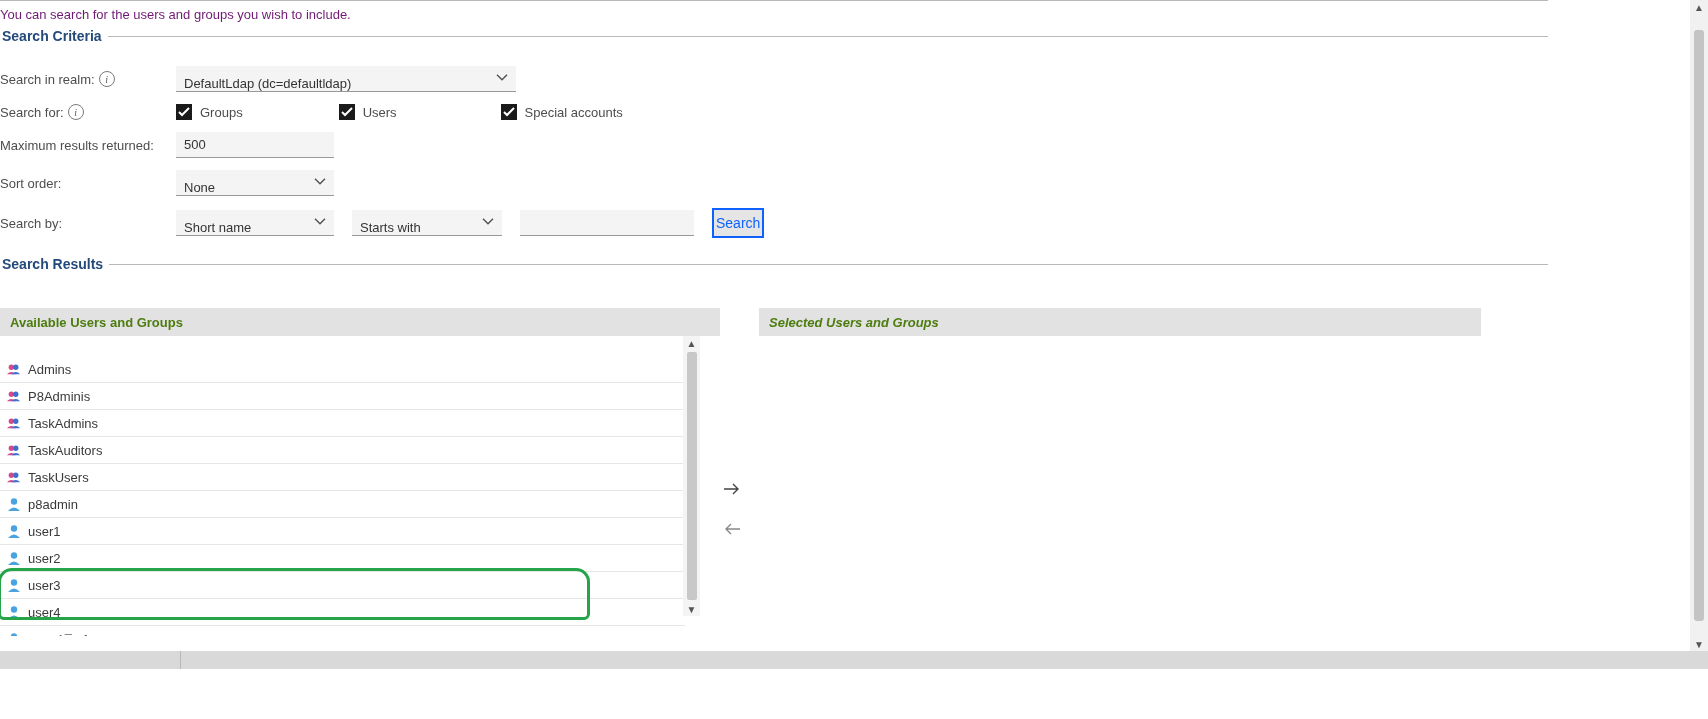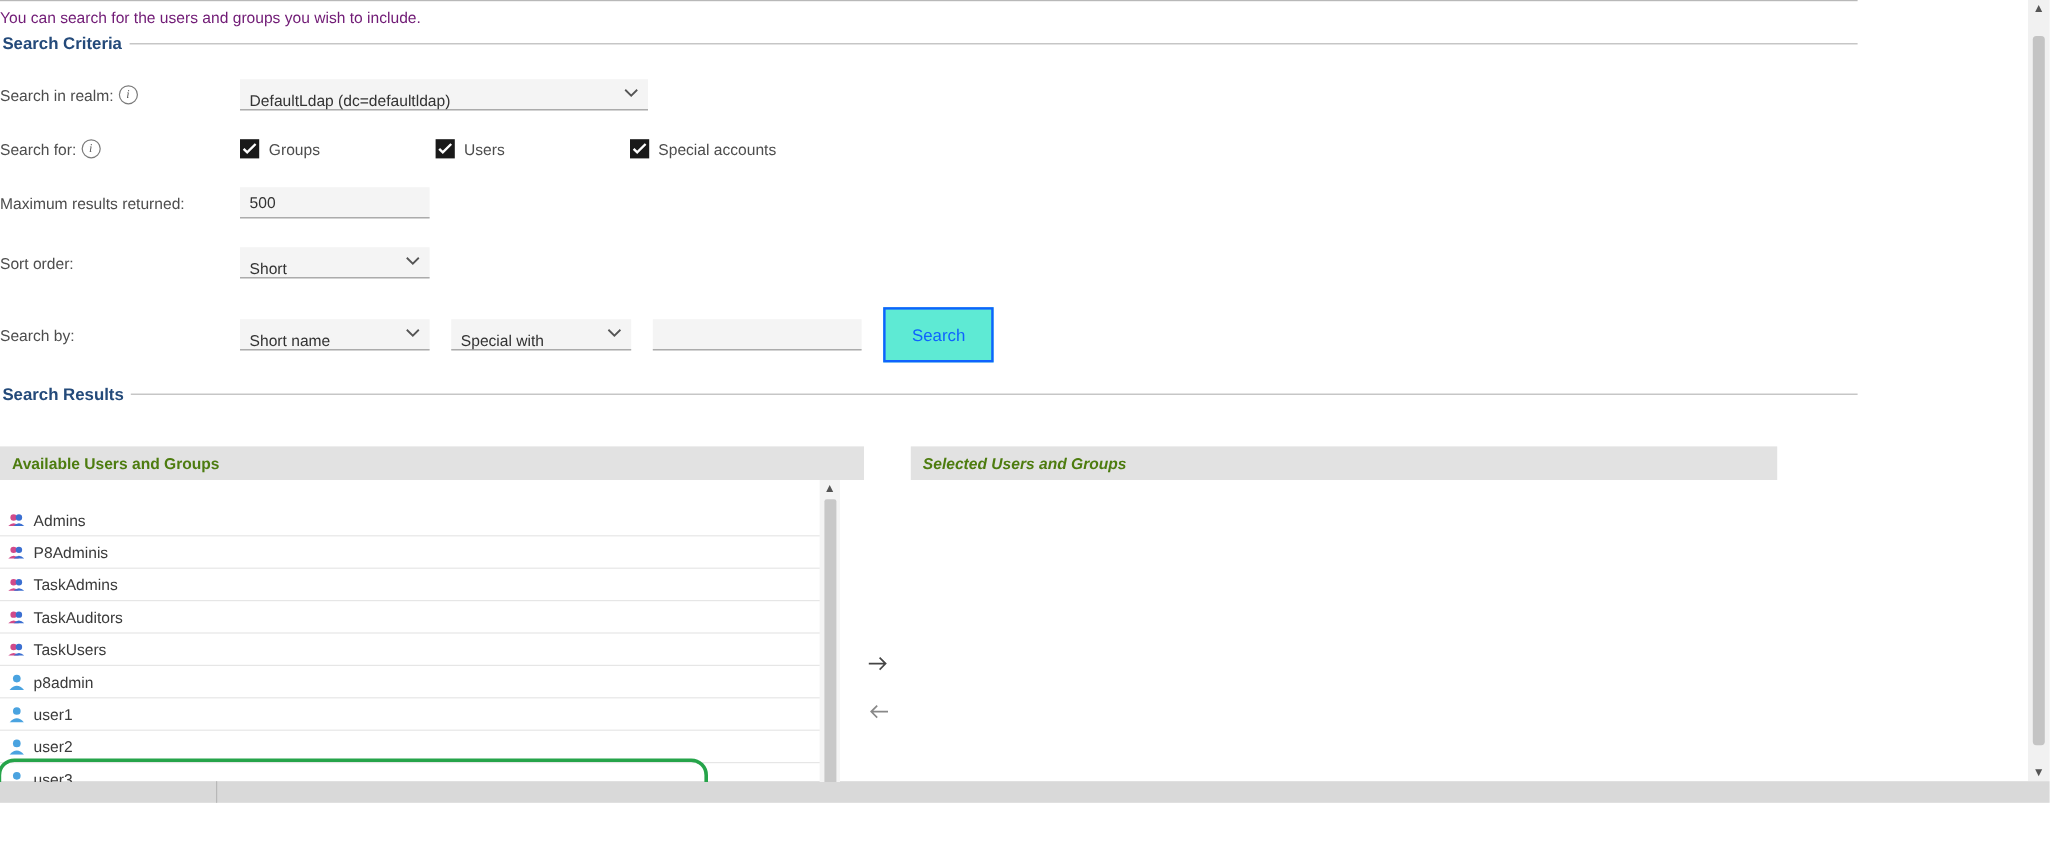--- a/index.html
+++ b/index.html
@@ -17,21 +17,21 @@
   .dd.md{width:340px;}
   .chev{position:absolute;right:8px;top:50%;transform:translateY(-65%);}
   .chev svg{width:12px;height:8px;display:block;}
   .txt{height:26px;background:#f4f4f4;border:none;border-bottom:1px solid #9a9a9a;padding:0 8px;font-size:13px;color:#333;box-sizing:border-box;}
   .cbrow{display:flex;align-items:center;gap:24px;}
   .cbwrap{display:flex;align-items:center;gap:8px;}
   .cb{width:16px;height:16px;background:#1a1a1a;display:inline-flex;align-items:center;justify-content:center;}
   .cb svg{width:12px;height:10px;display:block;}
   .cbwrap .cblbl{color:#4d4d4d;}
   .search-row{display:flex;align-items:center;gap:18px;}
-  .search-btn{border:2px solid #0f62fe;background:#5eead4;color:#0f62fe;height:46px;padding:0 22px;font-size:14px;display:inline-flex;align-items:center;cursor:pointer;}
+  .search-btn{border:2px solid #0f62fe;background:#e5e5e5;color:#0f62fe;height:30px;padding:0 2px;font-size:14px;display:inline-flex;align-items:center;cursor:pointer;}
   
   .results-wrap{display:flex;margin-top:36px;gap:0;}
   .panel{display:flex;flex-direction:column;}
   .panel-head{background:#e2e2e2;color:#4d7c0f;font-weight:bold;height:28px;display:flex;align-items:center;padding:0 10px;font-size:13px;}
   .avail{width:705px;}
   .avail .panel-head{width:700px;}
   .avail-body{width:700px;height:280px;position:relative;border:0;}
   .avail-list{width:685px;height:280px;overflow:hidden;border-right:0;margin-top:20px;}
   .row{height:26px;border-bottom:1px solid #e6e6e6;display:flex;align-items:center;padding:0 6px;gap:6px;color:#3a3a3a;font-size:13px;}
   .row .name{white-space:nowrap;}
@@ -58,21 +58,21 @@
 
 <div class="page">
 
   <div class="intro">You can search for the users and groups you wish to include.</div>
 
   <div class="section-header">
     <div class="title">Search Criteria</div>
     <div class="rule"></div>
   </div>
 
-  <div class="form-grid" style="margin-top:22px;gap:24px;">
+  <div class="form-grid" style="margin-top:22px;">
 
     <div class="lbl">
       <span>Search in realm:</span>
       <span class="info-icon">i</span>
     </div>
     <div>
       <div class="dd md">
         <span>DefaultLdap (dc=defaultldap)</span>
         <span class="chev">
           <svg viewBox="0 0 12 8">
@@ -116,21 +116,21 @@
     <div class="lbl">
         <span>Maximum results returned:</span>
       </div>
     <div><input class="txt" style="width: 158px;" value="500"></div>
 
     <div class="lbl">
         <span>Sort order:</span>
       </div>
     <div>
       <div class="dd sm">
-        <span>Short</span>
+        <span>None</span>
         <span class="chev">
             <svg viewBox="0 0 12 8">
               <path d="M1 1 L6 6 L11 1" stroke="#555" stroke-width="1.5" fill="none"></path>
             </svg>
           </span>
       </div>
     </div>
 
     <div class="lbl">
         <span>Search by:</span>
@@ -138,21 +138,21 @@
     <div class="search-row">
       <div class="dd sm">
         <span>Short name</span>
         <span class="chev">
             <svg viewBox="0 0 12 8">
               <path d="M1 1 L6 6 L11 1" stroke="#555" stroke-width="1.5" fill="none"></path>
             </svg>
           </span>
       </div>
       <div class="dd" style="width:150px;">
-        <span>Special with</span>
+        <span>Starts with</span>
         <span class="chev">
             <svg viewBox="0 0 12 8">
               <path d="M1 1 L6 6 L11 1" stroke="#555" stroke-width="1.5" fill="none"></path>
             </svg>
           </span>
       </div>
       <input class="txt" style="width: 174px;" value="">
       <button class="search-btn">
           <span>Search</span>
         </button>

